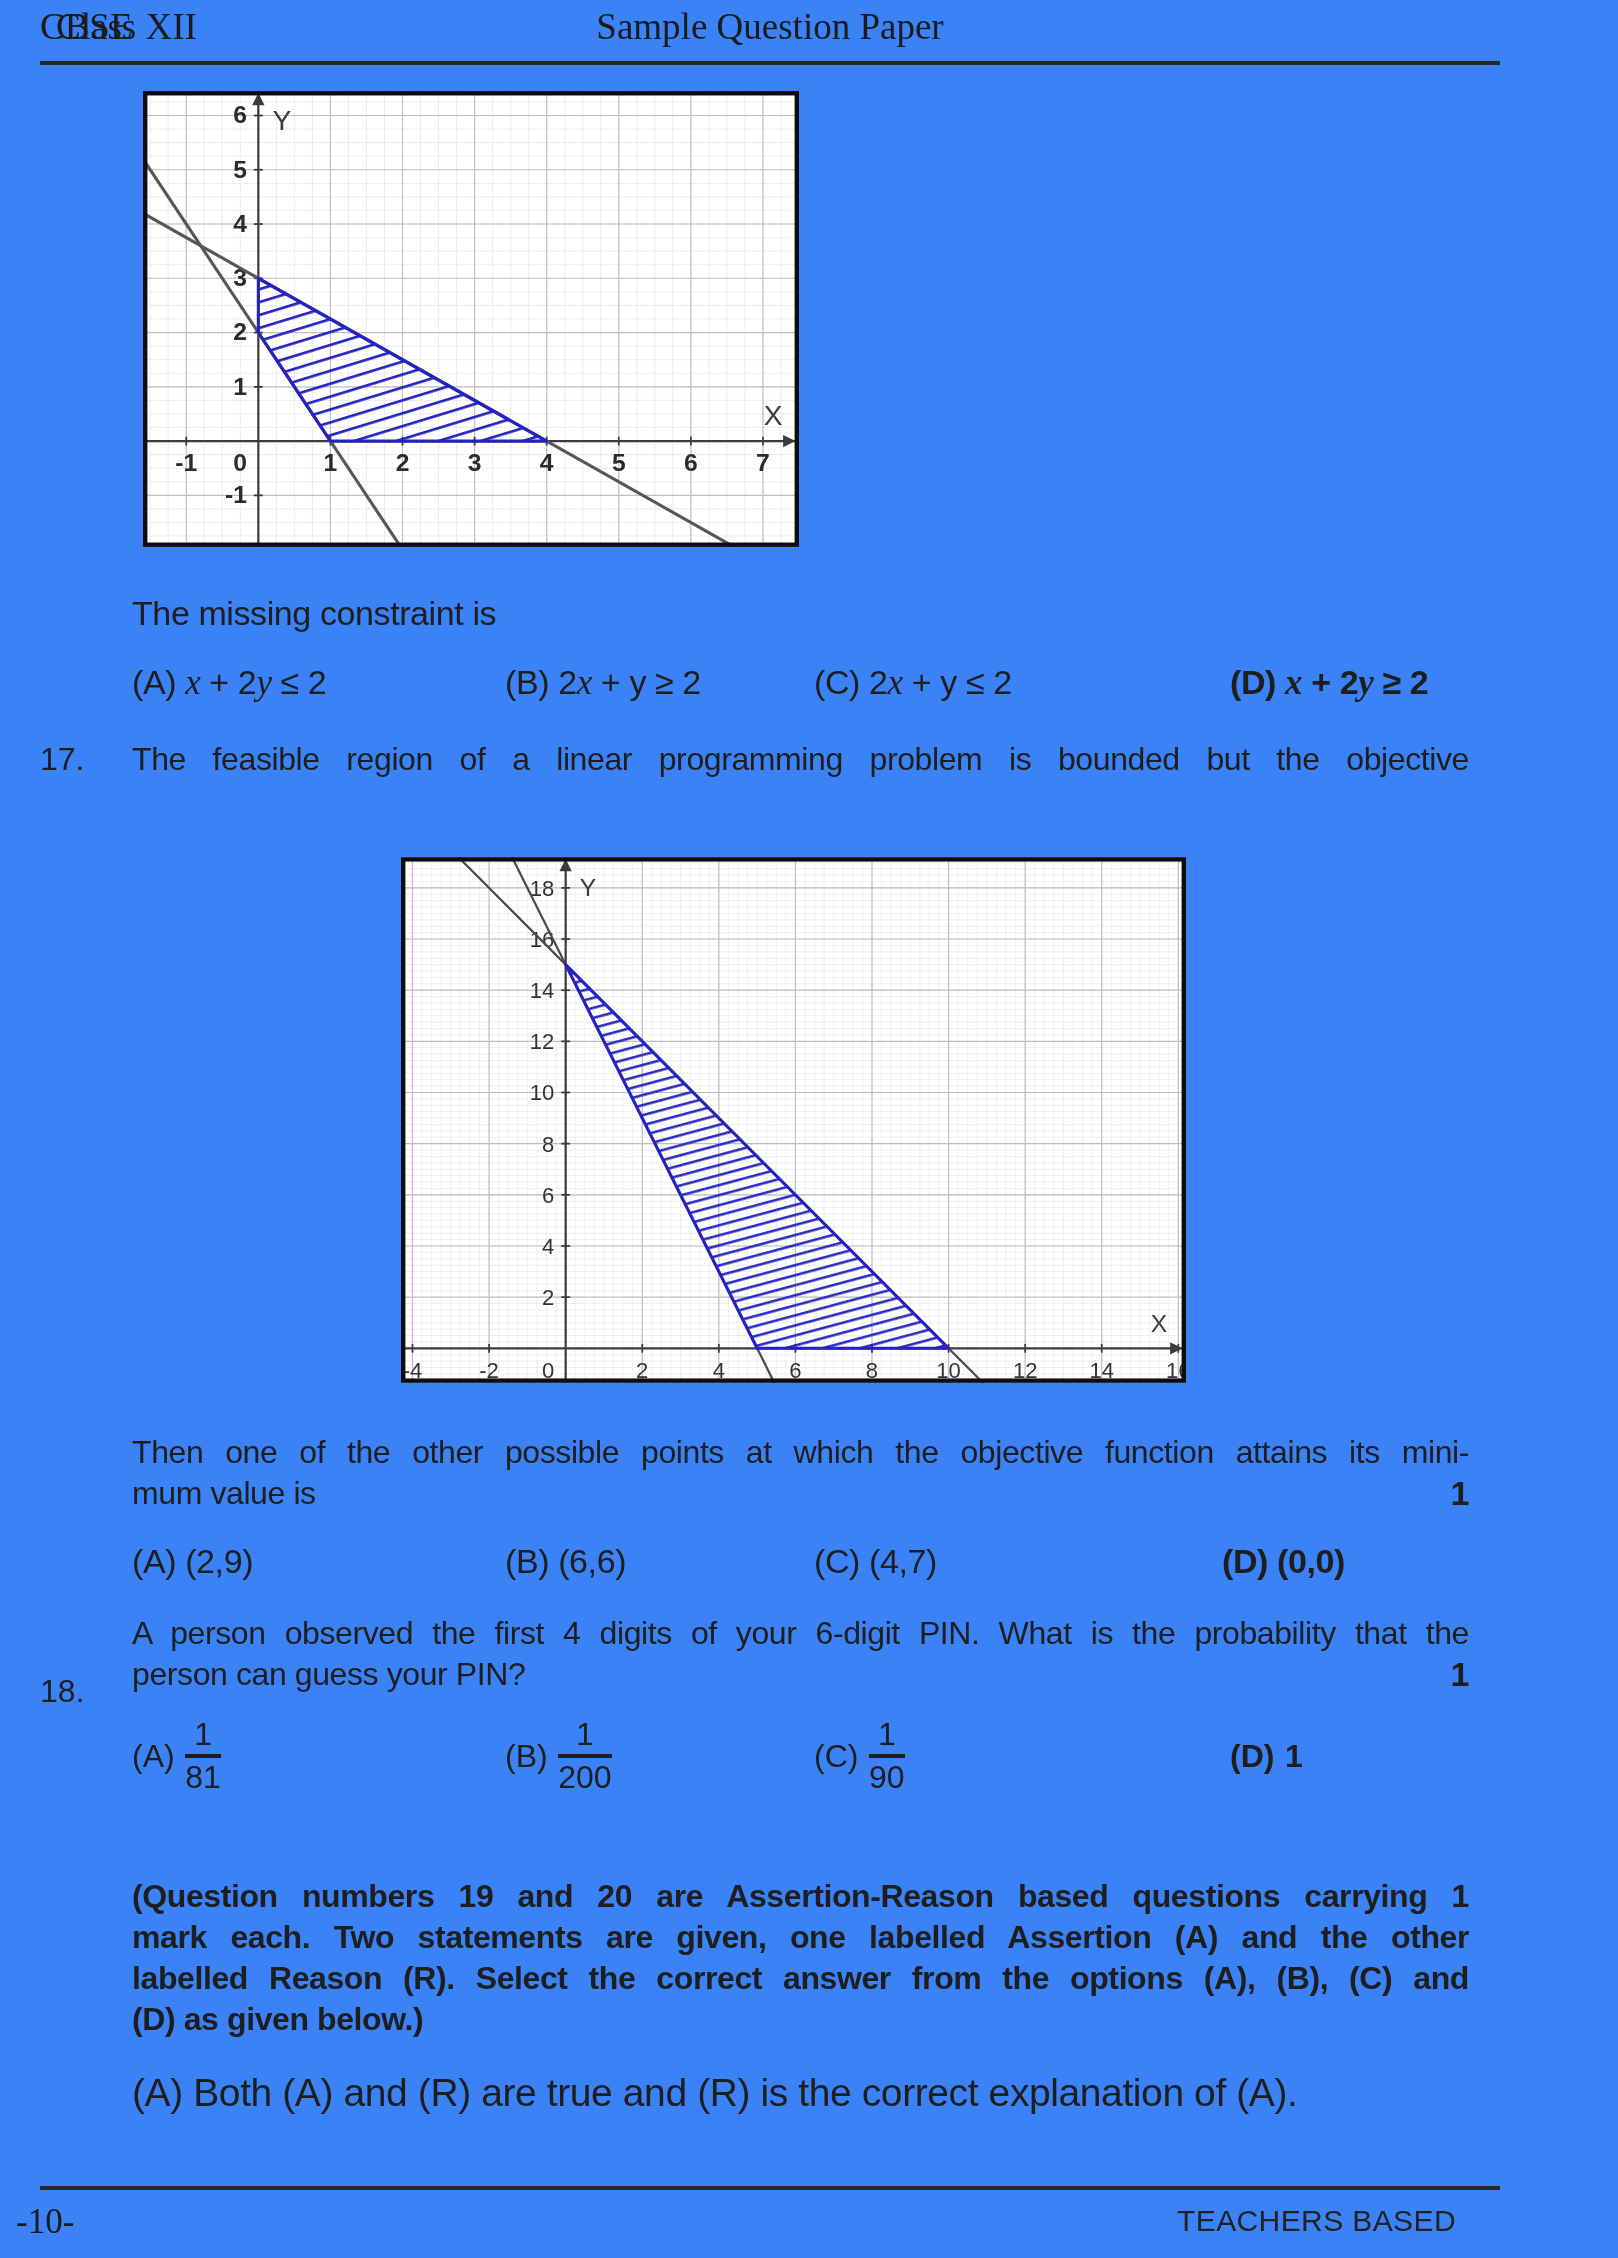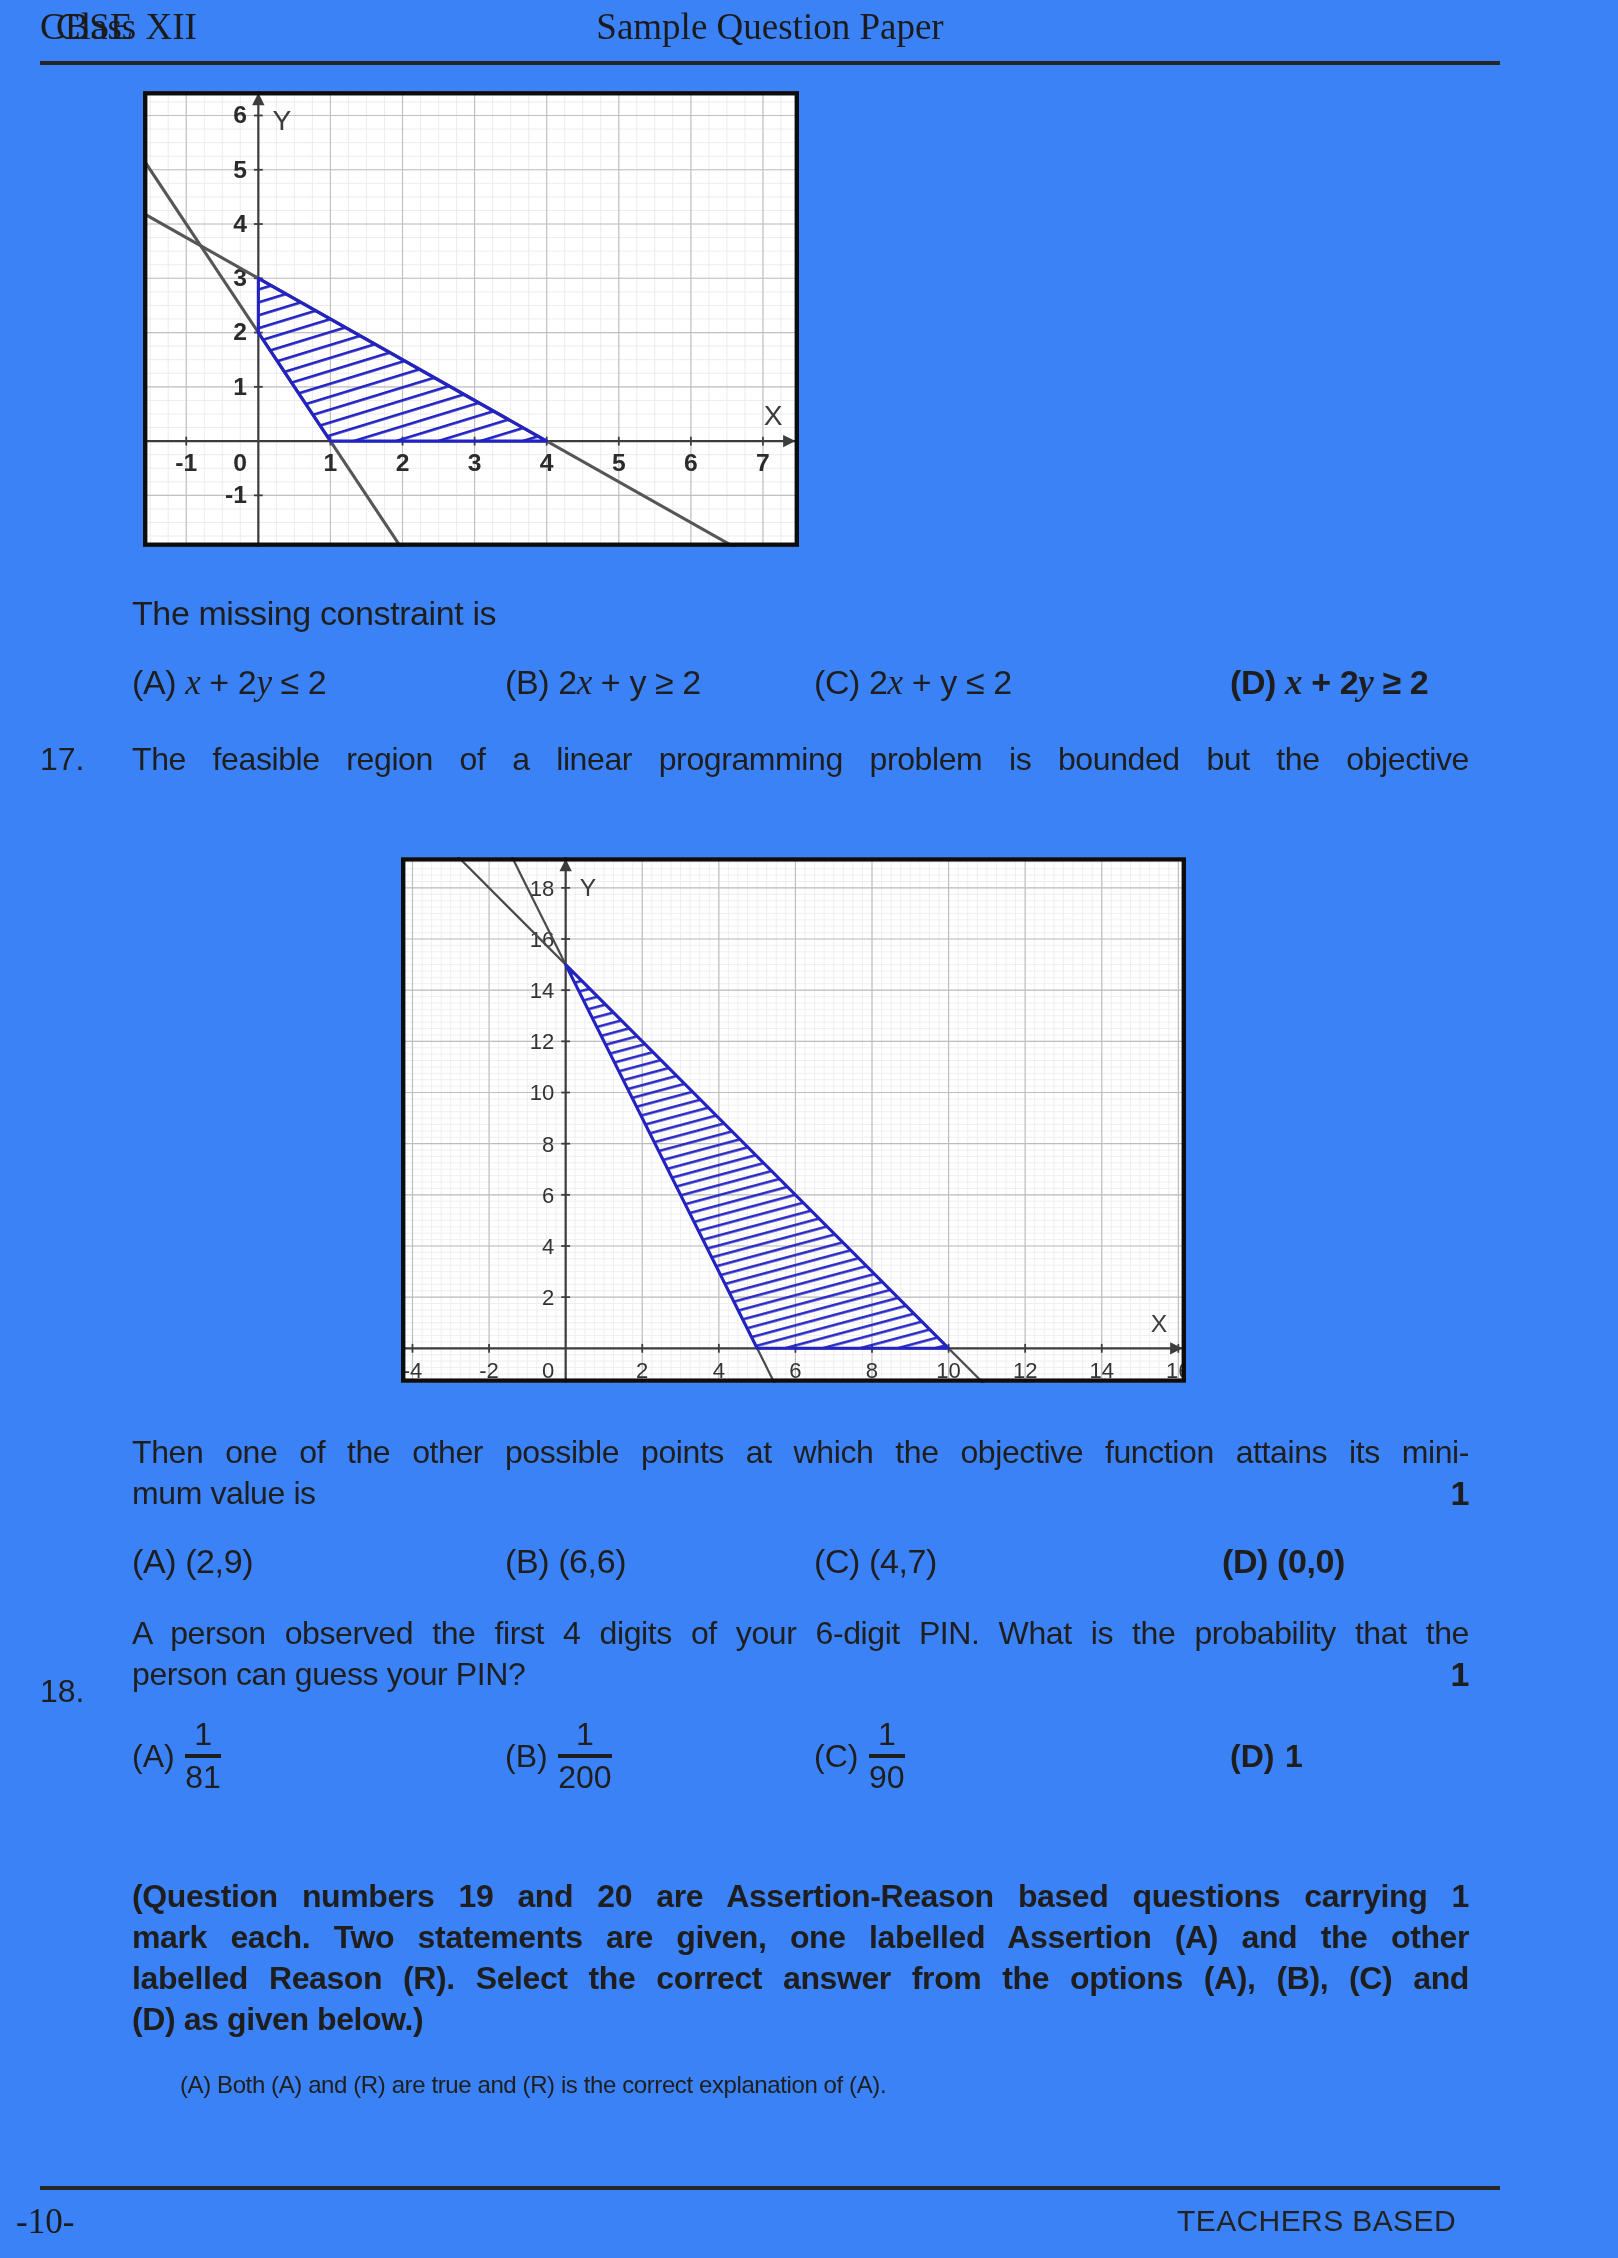--- a/index.html
+++ b/index.html
@@ -34,21 +34,21 @@
   .col-a{left:0px;} .col-b{left:373px;} .col-c{left:682px;} .col-d{left:1098px;font-weight:bold;}
   .row2 .col-d{left:1090px;}
   
   .fracrow{position:absolute;left:132px;top:1712px;width:1376px;height:88px;font-size:32px;}
   .fracrow .opt{position:absolute;top:0;display:inline-flex;align-items:center;white-space:nowrap;height:88px;}
   .frac{display:inline-flex;flex-direction:column;align-items:center;margin-left:10.6px;line-height:35px;}
   .frac .bar{height:3.5px;background:#1e1e1e;align-self:stretch;margin:1.8px 0;}
   
   .sec-heading{position:absolute;left:0;top:1807px;width:1619px;text-align:center;font-size:34px;font-weight:700;letter-spacing:-0.4px;}
   .instr{position:absolute;left:132px;top:1876px;width:1337px;font-size:32px;line-height:41px;font-weight:700;letter-spacing:-0.4px;}
-  .optionA-line{position:absolute;left:132px;top:2071px;width:1376px;font-size:24px;letter-spacing:-0.4px;margin-left:48px;}
+  .optionA-line{position:absolute;left:132px;top:2071px;width:1376px;font-size:39px;letter-spacing:-0.4px;}
   
   .pagenum{position:absolute;left:16px;top:2202px;font:400 35px "Liberation Serif",serif;color:#1b1b1b;}
   .brand{position:absolute;left:40px;top:2204px;width:1416px;text-align:right;font-size:30px;color:#222;letter-spacing:0.4px;}
 </style>
 </head>
 <body>
 
 <div class="page">
 
   <div class="hdr-left">CBSE</div>

